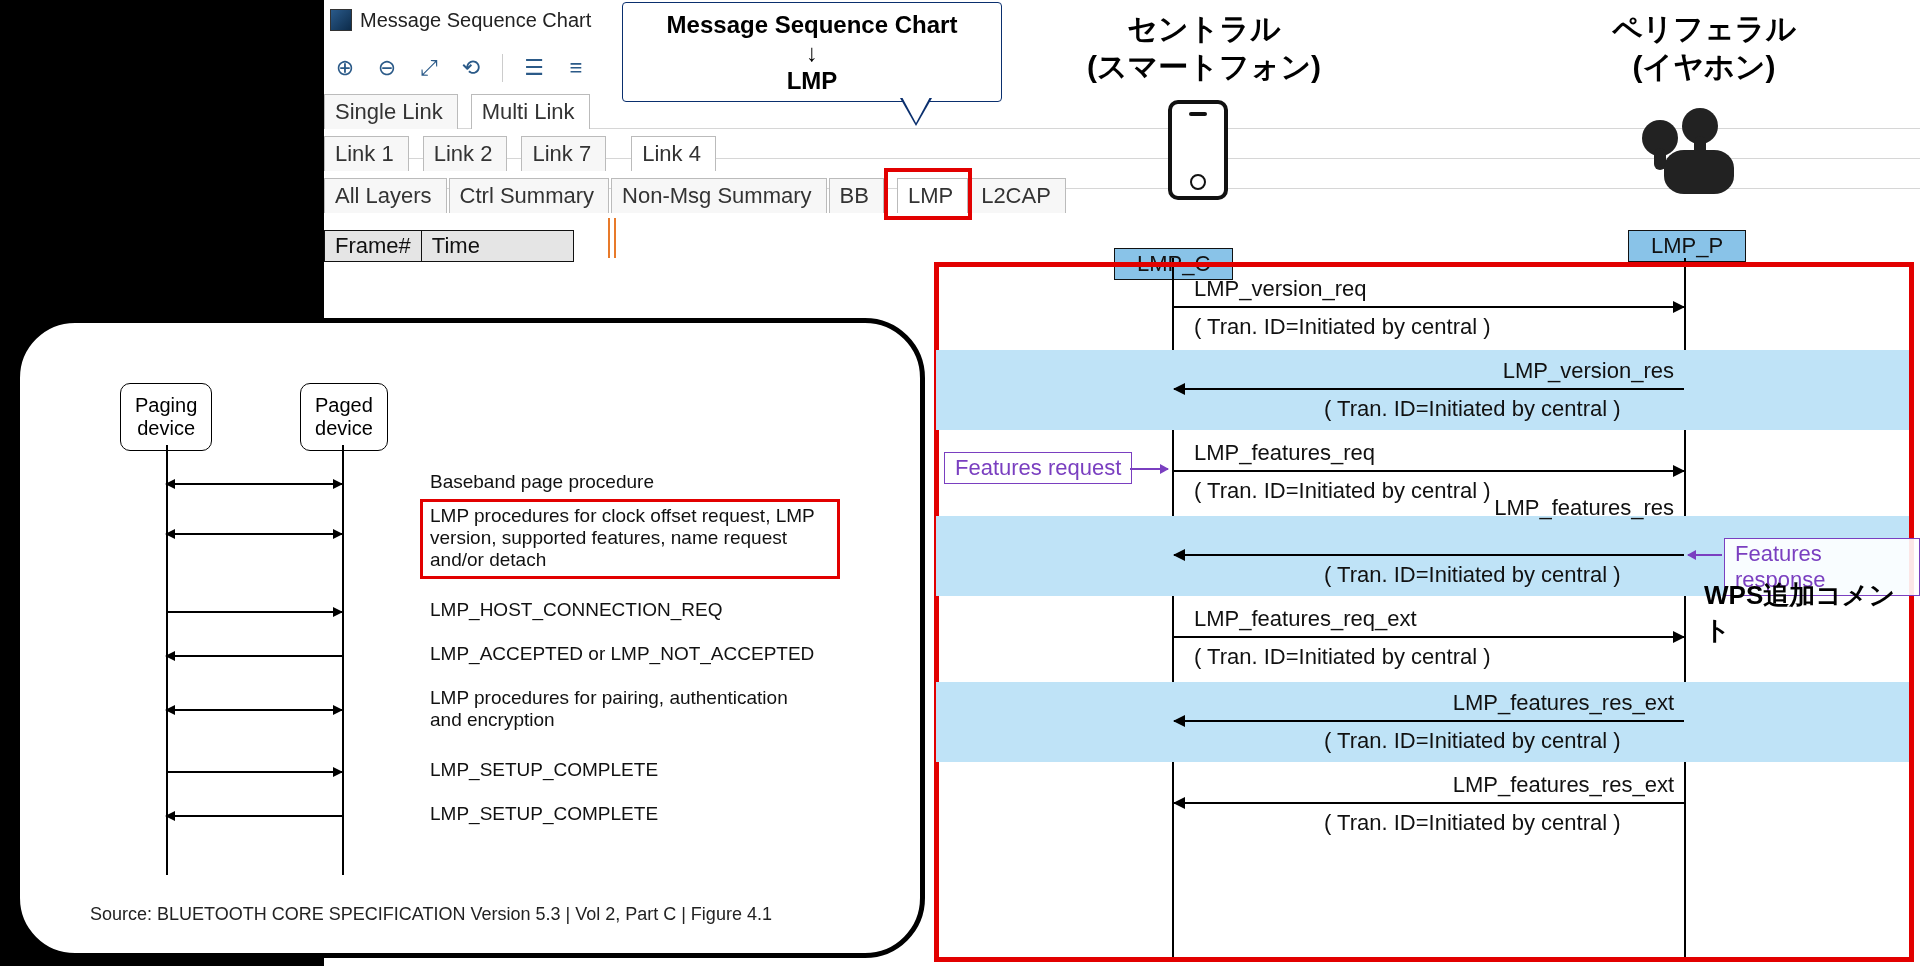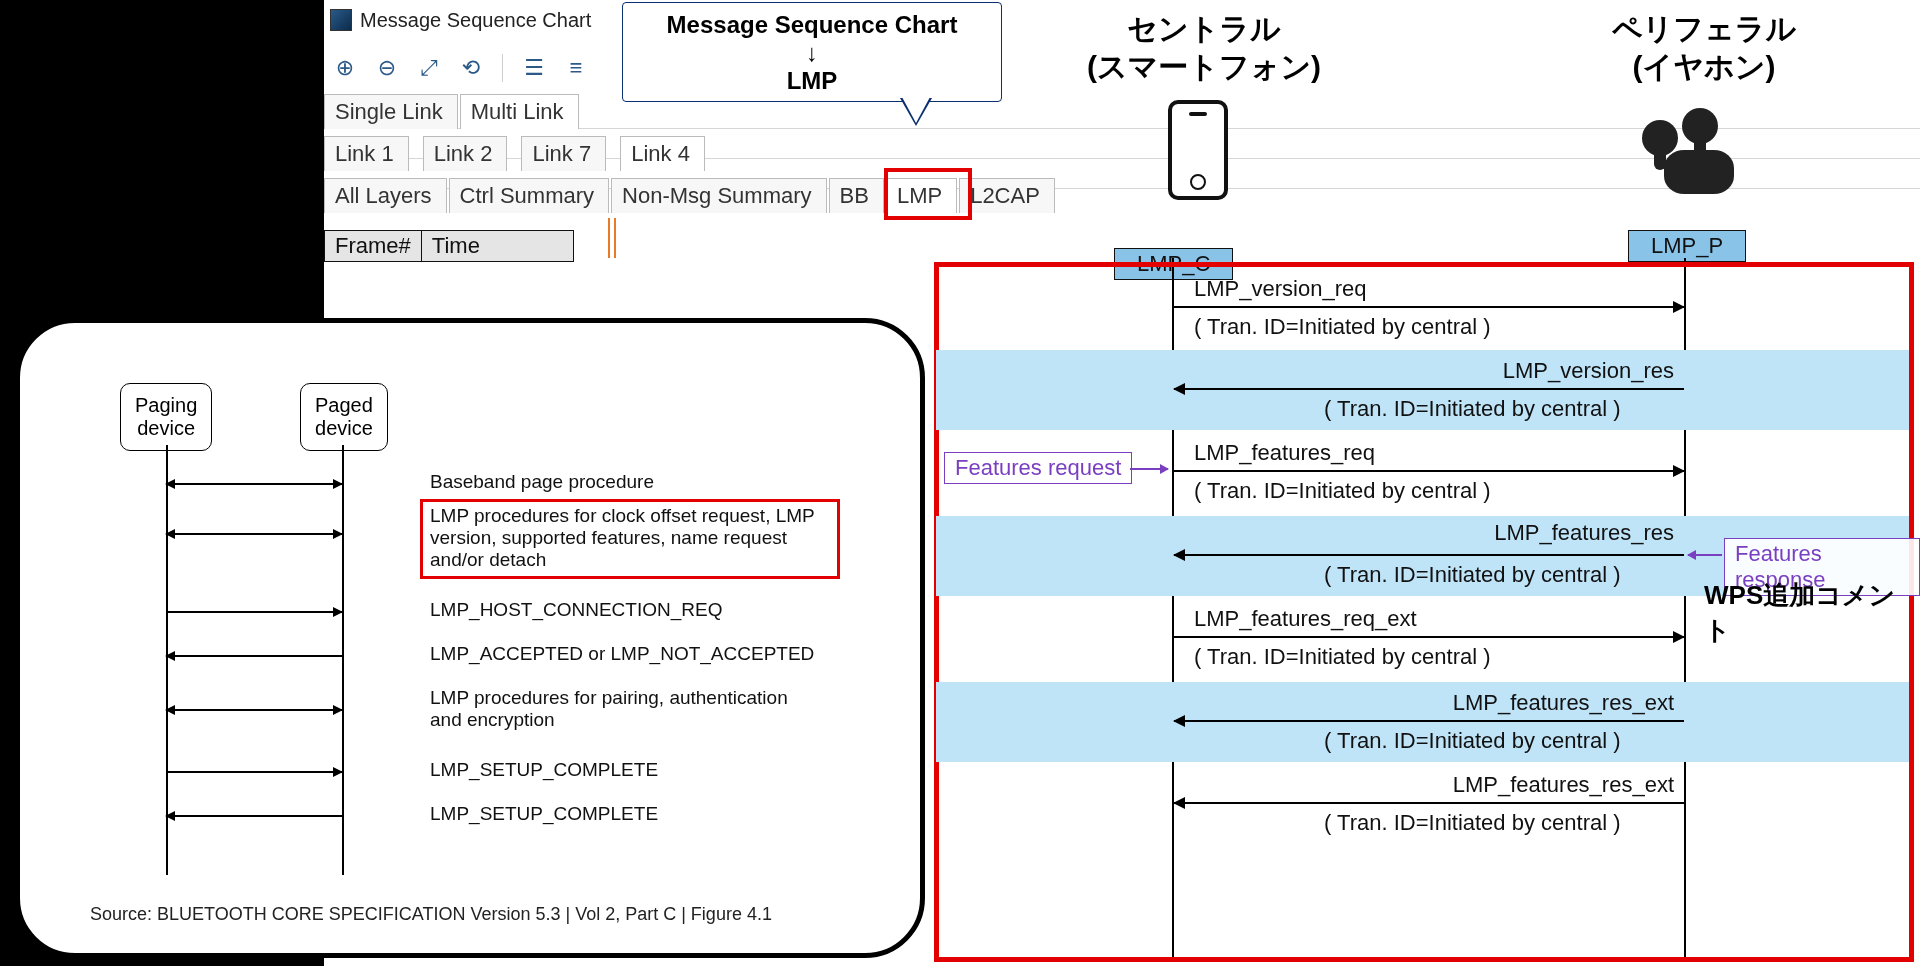--- a/index.html
+++ b/index.html
@@ -11,21 +11,21 @@
   .titlebar .appicon { width: 22px; height: 22px; background: linear-gradient(135deg,#2a5a8a,#0c2b4a); margin-right: 8px; border:1px solid #333; display:inline-block; }
 
   
   .toolbar { position: absolute; left: 0; top: 48px; height: 40px; display: flex; align-items: center; gap: 12px; padding-left: 6px; }
   .toolbar .tbtn { font-size: 22px; color: #2b5a88; width: 30px; height: 30px; display:flex; align-items:center; justify-content:center; }
   .toolbar .sep { width:1px; height:28px; background:#ccc; margin:0 4px; }
 
   
   .tabrow { position: absolute; left: 0; height: 38px; display:flex; align-items:center; font-size: 22px; color:#333; }
   .tabrow .tab { padding: 4px 14px 4px 10px; border:1px solid #bbb; background:#f7f7f7; border-bottom:none; margin-right:2px; }
-  .tabrow .tab.active { background:#fff; }
+  .tabrow .tab.active { background:#fff;margin-left:11px; }
   .tabrow1 { top: 92px; }
   .tabrow2 { top: 134px; gap: 12px; }
   .tabrow3 { top: 176px; }
 
   
   .highlight-lmp { position:absolute; border:4px solid #e20000; pointer-events:none; }
 
   
   .callout { position:absolute; border:1px solid #0a2f6e; background:#fff; border-radius:4px; padding:8px 18px 6px; text-align:center; font-weight:bold; font-size:24px; color:#000; }
   .callout-tail { position:absolute; width:0; height:0; border-left:16px solid transparent; border-right:16px solid transparent; border-top:28px solid #0a2f6e; }
@@ -182,21 +182,21 @@
   <div class="msg sub" style="left:1000px; top:396px;"><span>( Tran. ID=Initiated by central )</span></div>
 
   <div class="msg" style="left:870px; top:440px;"><span>LMP_features_req</span></div>
   <div class="arrow-line r" style="left:850px; top:470px; width:510px;"></div>
   <div class="msg sub" style="left:870px; top:478px;"><span>( Tran. ID=Initiated by central )</span></div>
 
   <div class="anno" style="left:620px; top:452px;">Features request</div>
   <div class="anno-arrow r" style="left:806px; top:468px; width:38px;"></div>
 
   <div class="band" style="left:612px; top:516px; width:973px; height:80px;"></div>
-  <div class="msg" style="left:1080px; top:520px; text-align:right; width:270px;"><span>LMP_features_res</span></div>
+  <div class="msg" style="left:1080px; top:495px; text-align:right; width:270px;"><span>LMP_features_res</span></div>
   <div class="arrow-line l" style="left:850px; top:554px; width:510px;"></div>
   <div class="msg sub" style="left:1000px; top:562px;"><span>( Tran. ID=Initiated by central )</span></div>
 
   <div class="anno" style="left:1400px; top:538px;">Features response</div>
   <div class="anno-arrow l" style="left:1364px; top:554px; width:34px;"></div>
   <div class="wps" style="left:1380px; top:578px;">WPS追加コメント</div>
 
   <div class="msg" style="left:870px; top:606px;"><span>LMP_features_req_ext</span></div>
   <div class="arrow-line r" style="left:850px; top:636px; width:510px;"></div>
   <div class="msg sub" style="left:870px; top:644px;"><span>( Tran. ID=Initiated by central )</span></div>

